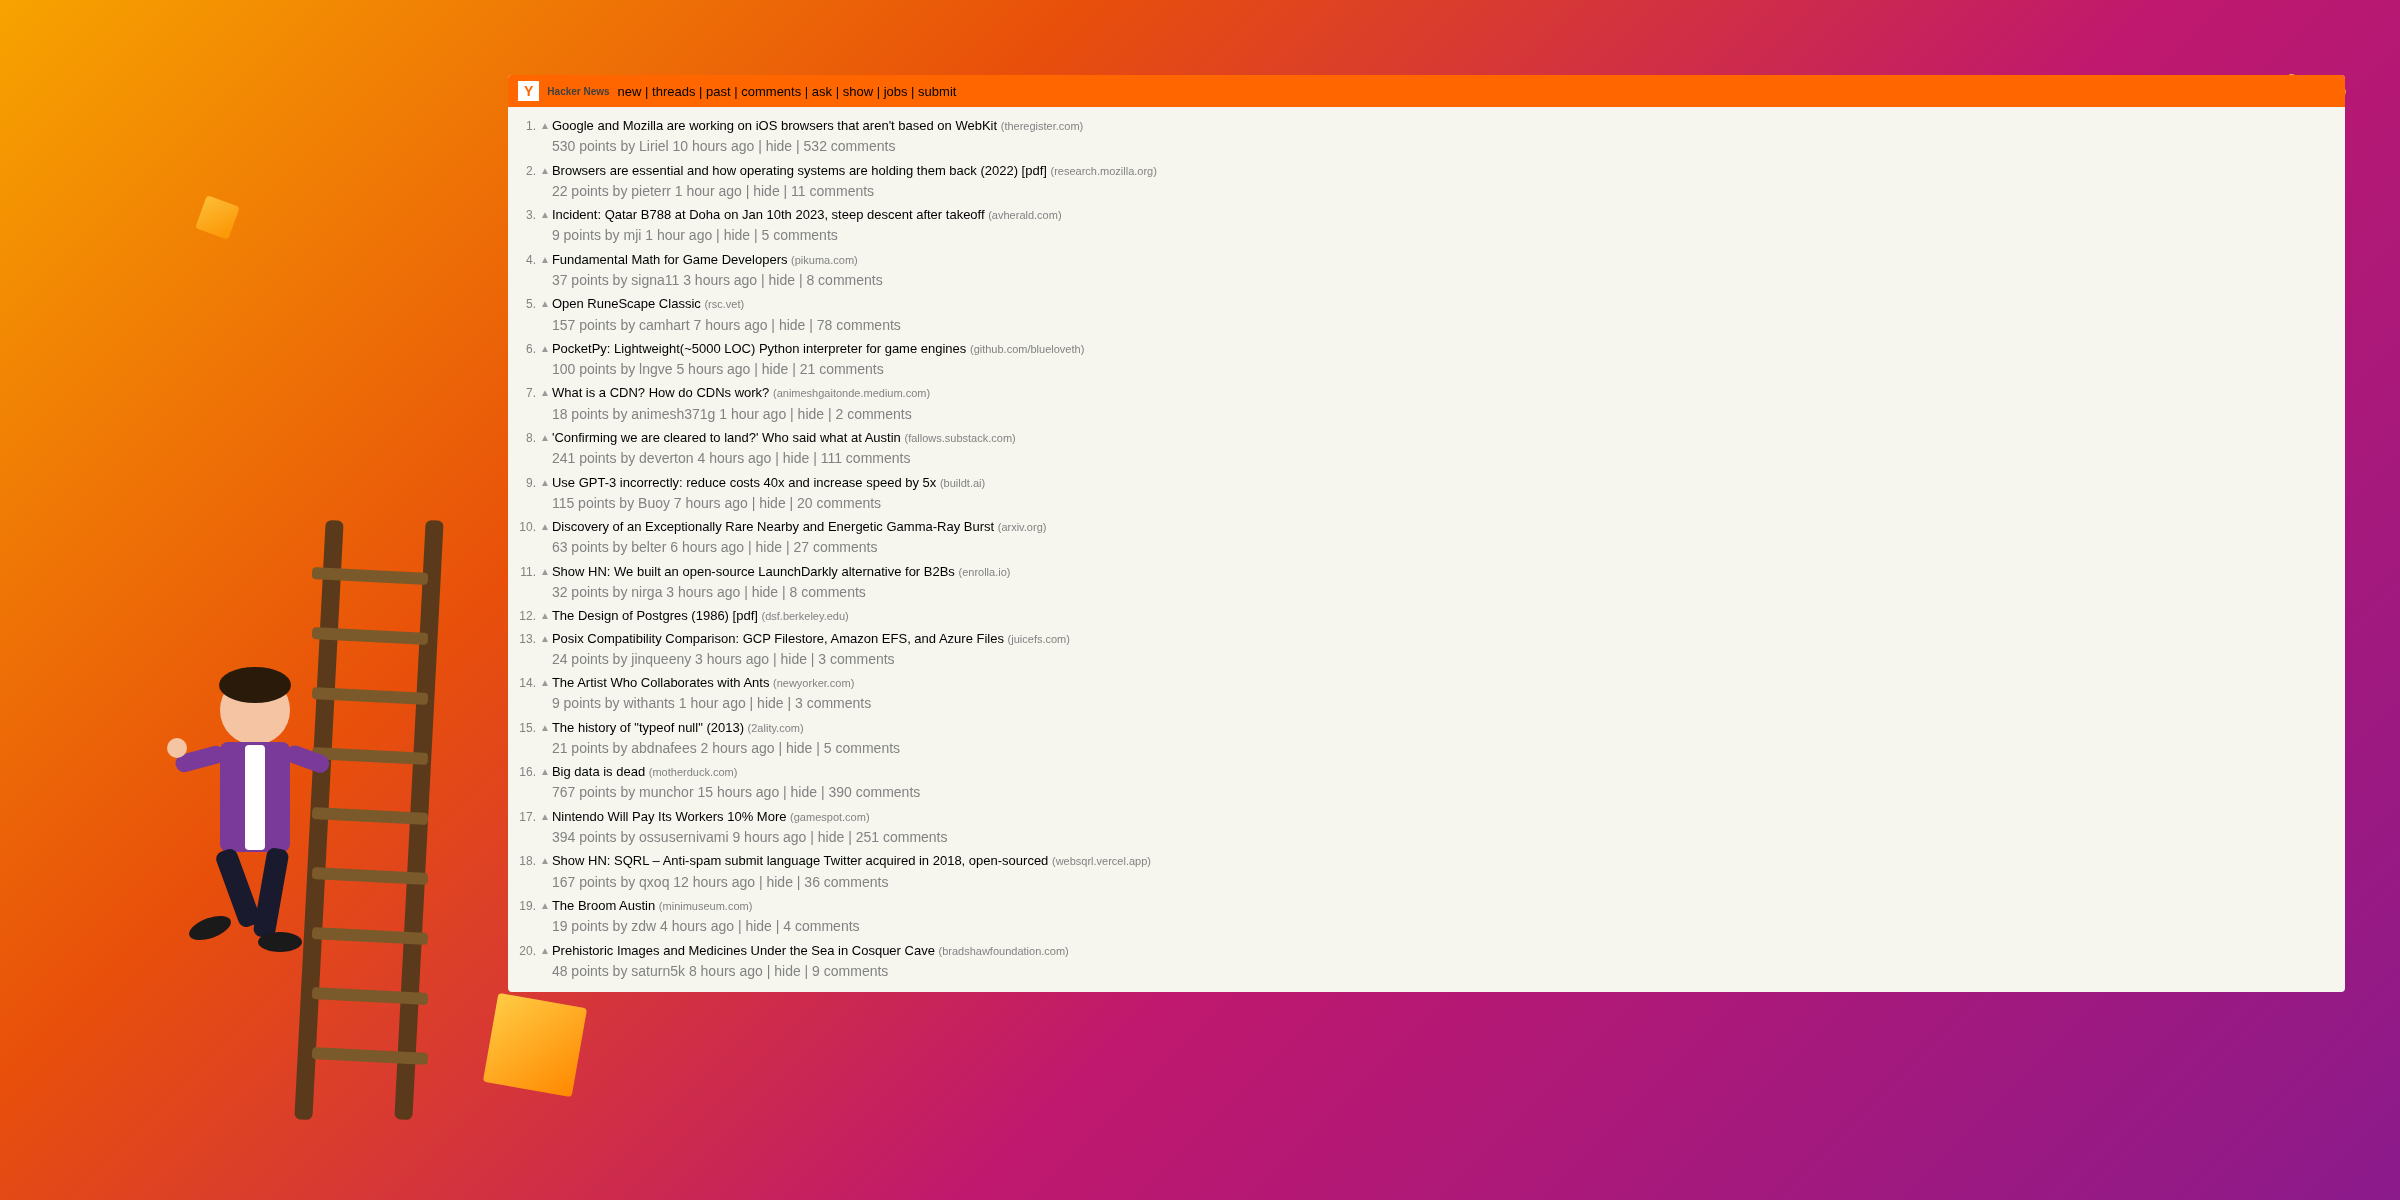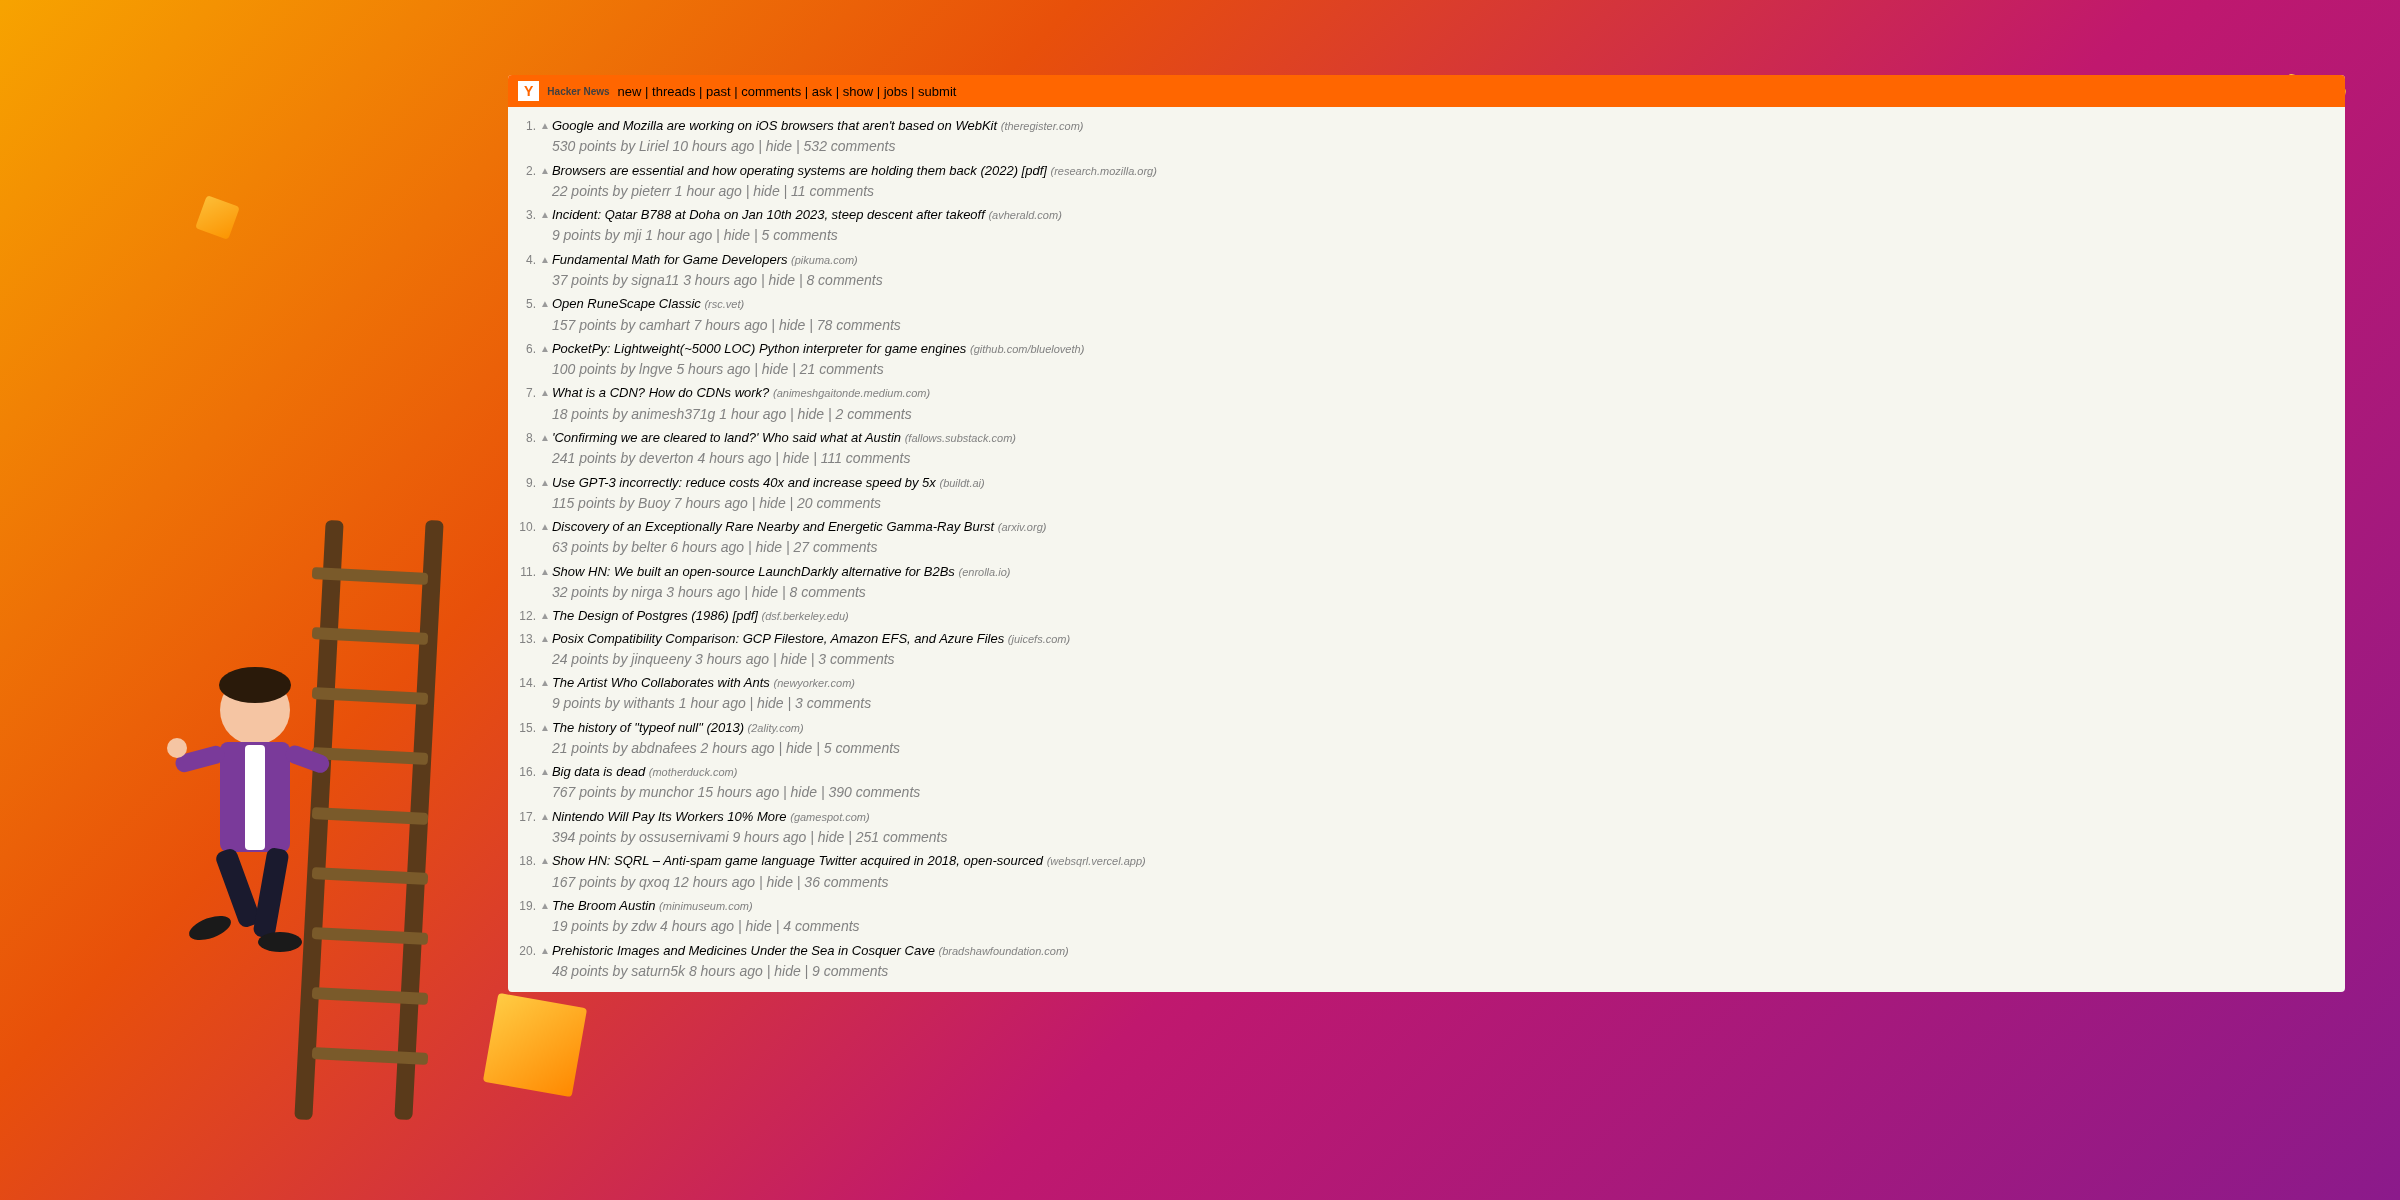--- a/index.html
+++ b/index.html
@@ -144,21 +144,20 @@
     .vote-arrow {
       color: #9a9a9a;
       font-size: 10px;
       margin-right: 2px;
       padding-top: 3px;
       cursor: pointer;
     }
 
     .story-content {
       flex: 1;
-      font-style: italic;
     }
 
     .story-title {
       font-size: 13px;
       color: #000;
       line-height: 1.4;
     }
 
     .story-title a {
       color: #000;
@@ -426,21 +425,21 @@
         <span class="story-domain"> (gamespot.com)</span>
       </div>
       <div class="story-meta">394 points by ossusernivami 9 hours ago | hide | 251 comments</div>
     </div>
   </div>
       <div class="story-item">
     <span class="story-num">18.</span>
     <span class="vote-arrow">▲</span>
     <div class="story-content">
       <div class="story-title">
-        <a>Show HN: SQRL – Anti-spam game language Twitter acquired in 2018, open-sourced</a>
+        <a>Show HN: SQRL – Anti-spam submit language Twitter acquired in 2018, open-sourced</a>
         <span class="story-domain"> (websqrl.vercel.app)</span>
       </div>
       <div class="story-meta">167 points by qxoq 12 hours ago | hide | 36 comments</div>
     </div>
   </div>
       <div class="story-item">
     <span class="story-num">19.</span>
     <span class="vote-arrow">▲</span>
     <div class="story-content">
       <div class="story-title">

